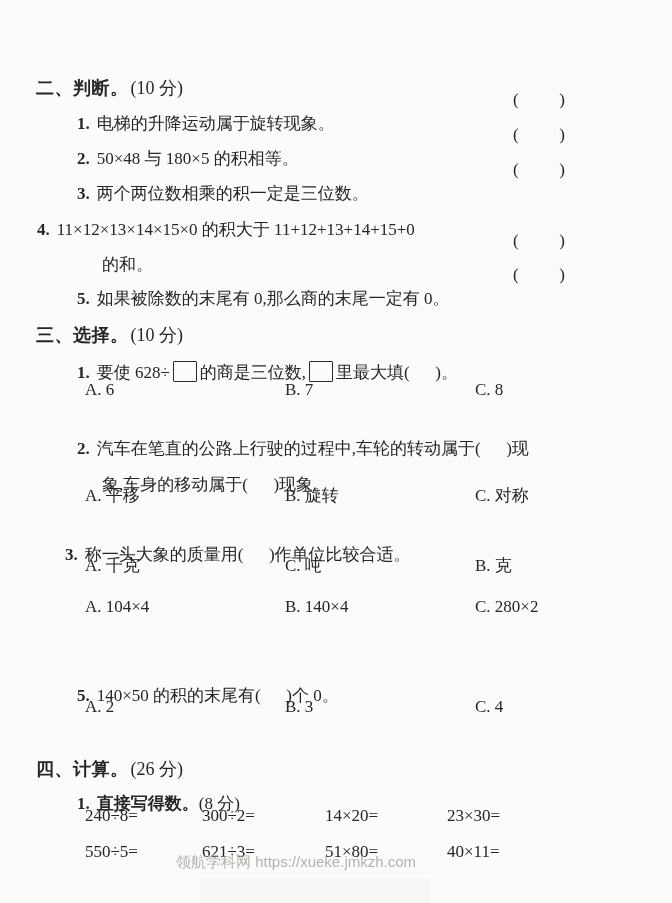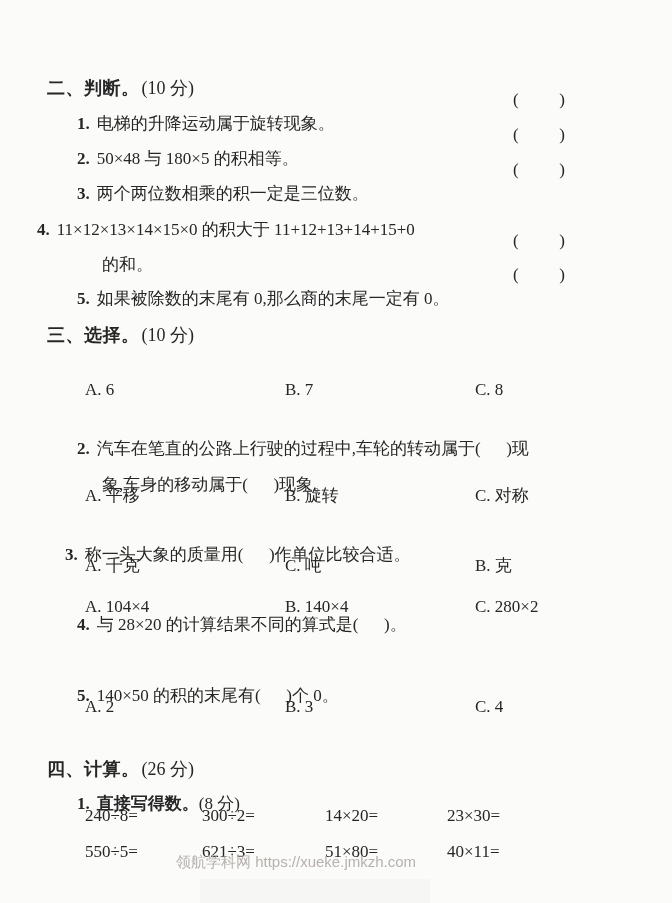--- a/index.html
+++ b/index.html
@@ -17,21 +17,21 @@
   }
   .sec-heading{font-size:18px;}
   .sec-heading .sec-title{
     font-weight:bold;
     font-family:"Liberation Sans","DejaVu Sans",sans-serif;
     letter-spacing:0.5px;
   }
   .sec-heading .sec-pts{font-weight:normal;margin-left:2px;}
   .num{font-weight:bold;margin-right:7px;}
   .txt{white-space:pre-wrap;}
-  .indent1{padding-left:29px;box-sizing:border-box;}
+  .indent1{padding-left:18px;box-sizing:border-box;}
   .indent2{padding-left:60px;box-sizing:border-box;}
   .indent3{padding-left:85px;box-sizing:border-box;}
   .bracket{
     position:absolute;left:513px;top:0;width:52px;
     display:flex;justify-content:space-between;
     font-size:17px;line-height:24px;
   }
   .opts{
     position:absolute;left:85px;right:0;
     display:grid;grid-template-columns:200px 190px auto;
@@ -94,20 +94,23 @@
 
   <div class="line indent2" style="top:263px;">
     <span class="num">5.</span><span class="txt">如果被除数的末尾有 0,那么商的末尾一定有 0。</span>
     <span class="bracket"><span>(</span><span>)</span></span>
   </div>
 
   <div class="line sec-heading indent1" style="top:299px;">
     <span class="sec-title">三、选择。</span><span class="sec-pts">(10 分)</span>
   </div>
 
+  <div class="line indent2" style="top:337px;">
+    <span class="num">1.</span><span class="txt">要使 628÷</span><span class="blankbox"></span><span class="txt">的商是三位数,</span><span class="blankbox"></span><span class="txt">里最大填(      )。</span>
+  </div>
   <div class="opts" style="top:378px;">
     <span>A. 6</span>
     <span>B. 7</span>
     <span>C. 8</span>
   </div>
 
   <div class="line indent2" style="top:413px;">
     <span class="num">2.</span><span class="txt">汽车在笔直的公路上行驶的过程中,车轮的转动属于(      )现</span>
   </div>
   <div class="line indent3" style="top:449px;">
@@ -121,23 +124,20 @@
 
   <div class="line indent2" style="top:519px;padding-left:48px;">
     <span class="num">3.</span><span class="txt">称一头大象的质量用(      )作单位比较合适。</span>
   </div>
   <div class="opts" style="top:554px;">
     <span>A. 千克</span>
     <span>C. 吨</span>
     <span>B. 克</span>
   </div>
 
-  <div class="line indent2" style="top:589px;">
-    <span class="num">4.</span><span class="txt">与 28×20 的计算结果不同的算式是(      )。</span>
-  </div>
   <div class="opts" style="top:595px;">
     <span>A. 104×4</span>
     <span>B. 140×4</span>
     <span>C. 280×2</span>
   </div>
 
   <div class="line indent2" style="top:660px;">
     <span class="num">5.</span><span class="txt">140×50 的积的末尾有(      )个 0。</span>
   </div>
   <div class="opts" style="top:695px;">

